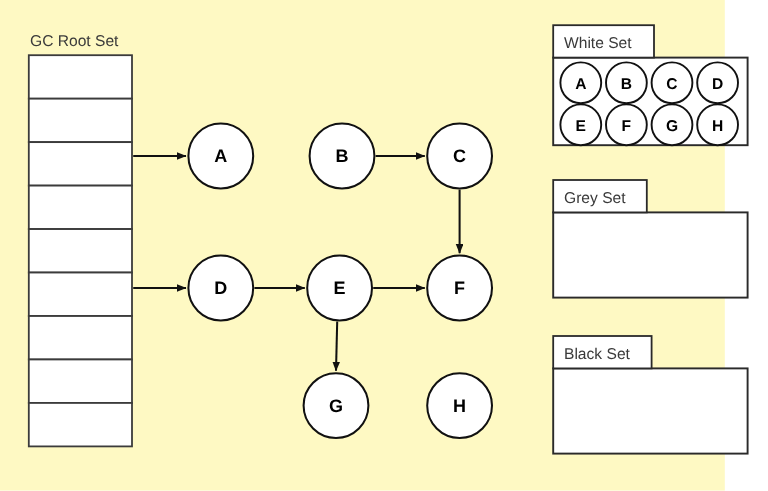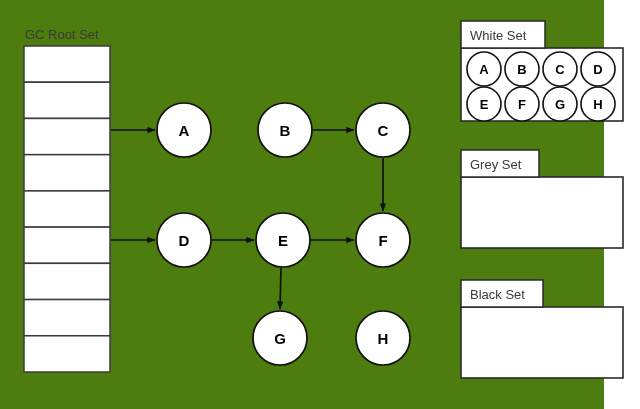--- a/index.html
+++ b/index.html
@@ -11,21 +11,21 @@
     width: 640px;
     height: 409px;
     font-family: "Liberation Sans", sans-serif;
     color: #000000;
     overflow: hidden;
   }
   #canvas {
     position: relative;
     width: 604px;
     height: 409px;
-    background: #4d7c0f;
+    background: #fef9c3;
   }
   #diagram-svg {
     position: absolute;
     left: 0;
     top: 0;
     width: 640px;
     height: 409px;
   }
   .node-label {
     font-family: "Liberation Sans", sans-serif;

